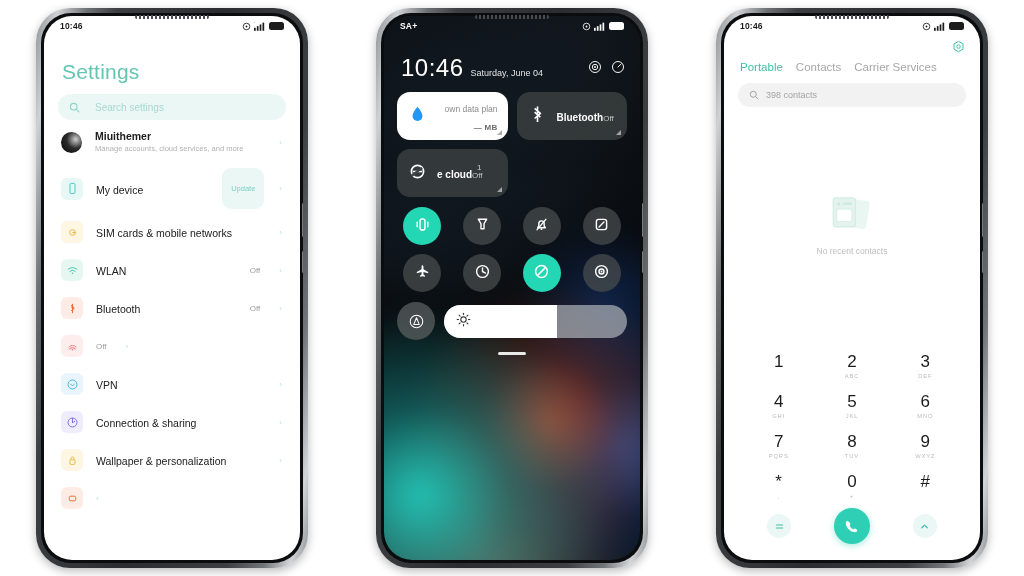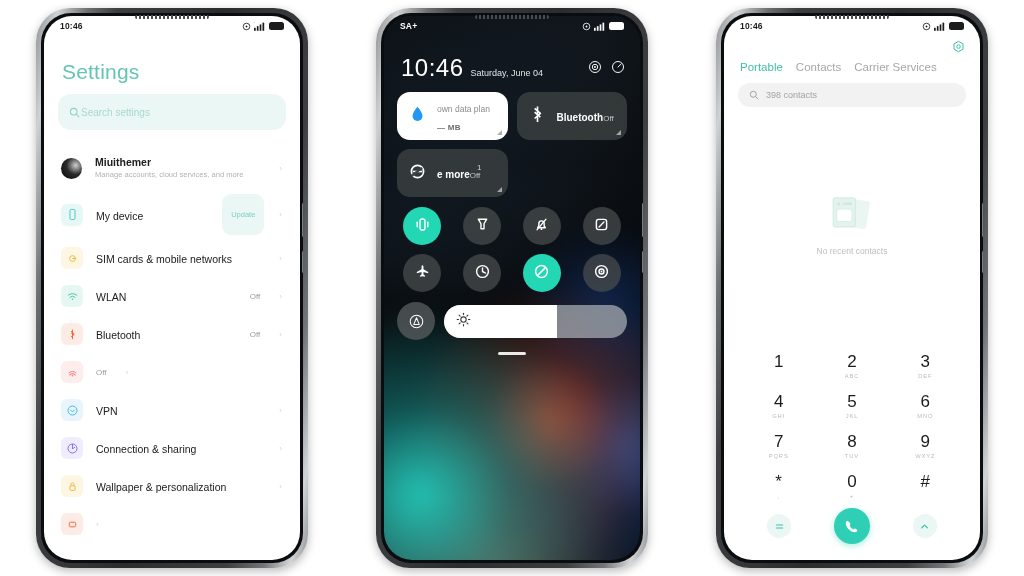--- a/index.html
+++ b/index.html
@@ -73,23 +73,22 @@
   }
 
   
   .settings-screen { background:#fff; height:100%; color:#1b1b1b; }
   .settings-body { padding: 0 14px; }
   .settings-title {
     font-size: 21px; color:#65c5b4; font-weight: 400;
     letter-spacing:.2px; margin: 24px 0 10px 4px;
   }
   .search-bar {
-    height: 36px; border-radius: 13px; background:#eaf7f4;
-    display:flex; align-items:center; gap:1px; padding:0 11px;
-    margin-bottom: 16px;
+    height: 26px; border-radius: 13px; background:#eaf7f4;
+    display:flex; align-items:center; gap:15px; padding:0 11px;
   }
   .search-ph { font-size:10px; color:#a9d8cf; }
   .s-row {
     display:flex; align-items:center; gap:13px;
     min-height: 38px; padding: 4px 4px 4px 3px;
   }
   .s-row-tall { min-height: 44px; }
   .s-ico {
     width:22px; height:22px; border-radius:6px;
     display:flex; align-items:center; justify-content:center;
@@ -136,21 +135,21 @@
   .cc-date { font-size:9px; color:#e2e4e6; padding-bottom:2px; flex:1; }
   .cc-hicon { margin-bottom:2px; margin-left:2px; }
 
   .tiles { display:grid; grid-template-columns:1fr 1fr; gap:9px; }
   .tile {
     height:48px; border-radius:13px; padding:8px 10px;
     display:flex; align-items:center; gap:9px; position:relative;
     background: rgba(62,66,66,.78);
     backdrop-filter: blur(6px);
   }
-  .tile.on { background:#ffffff; color:#1a1a1a; }
+  .tile.on { background:#ffffff; color:#1a1a1a;text-align:right; }
   .tile-txt{ min-width:0; flex:1; }
   .tile-name { font-size:10px; font-weight:700; line-height:1.2; white-space:nowrap; overflow:hidden; }
   .tile.on .tile-name{ font-weight:400; color:#8c8c8c; font-size:8.5px; }
   .tile-state { font-size:8px; color:#c0c4c4; margin-top:2px; }
   .tile.on .tile-state{ color:#6d6d6d; font-weight:700; letter-spacing:.3px;}
   .tile-corner{
     position:absolute; right:6px; bottom:5px;
     width:0;height:0;border-style:solid;
     border-width:0 0 5px 5px; border-color:transparent transparent rgba(255,255,255,.55) transparent;
   }
@@ -426,21 +425,21 @@
                     </svg></span>
                   <span class="tile-txt"><span class="tile-name">Bluetooth</span><span class="tile-state">Off</span></span>
                   <span class="tile-corner"></span>
                 </div>
                 <div class="tile">
                   <span><svg width="21" height="21" viewBox="0 0 22 22">
                       <circle cx="11" cy="11" r="6.4" fill="none" stroke="#fff" stroke-width="1.7"></circle>
                       <line x1="6" y1="11" x2="16" y2="11" stroke="#fff" stroke-width="1.7"></line>
                       <line x1="4.6" y1="15.6" x2="15.8" y2="7.2" stroke="#3f4444" stroke-width="2.6"></line>
                     </svg></span>
-                  <span class="tile-txt"><span class="tile-name">e more</span><span class="tile-state">Off</span></span>
+                  <span class="tile-txt"><span class="tile-name">e cloud</span><span class="tile-state">Off</span></span>
                   <span class="tile-sim">1</span>
                   <span class="tile-corner"></span>
                 </div>
               </div>
             <div class="toggles" id="cc-toggles">
                 <div class="tg on">
                   <span><svg width="19" height="19" viewBox="0 0 20 20">
                       <rect x="7.4" y="4.2" width="5.2" height="11.6" rx="2.2" fill="none" stroke="#ffffff" stroke-width="1.5"></rect>
                       <line x1="4.4" y1="7.6" x2="4.4" y2="12.4" stroke="#ffffff" stroke-width="1.5" stroke-linecap="round"></line>
                       <line x1="15.6" y1="7.6" x2="15.6" y2="12.4" stroke="#ffffff" stroke-width="1.5" stroke-linecap="round"></line>

